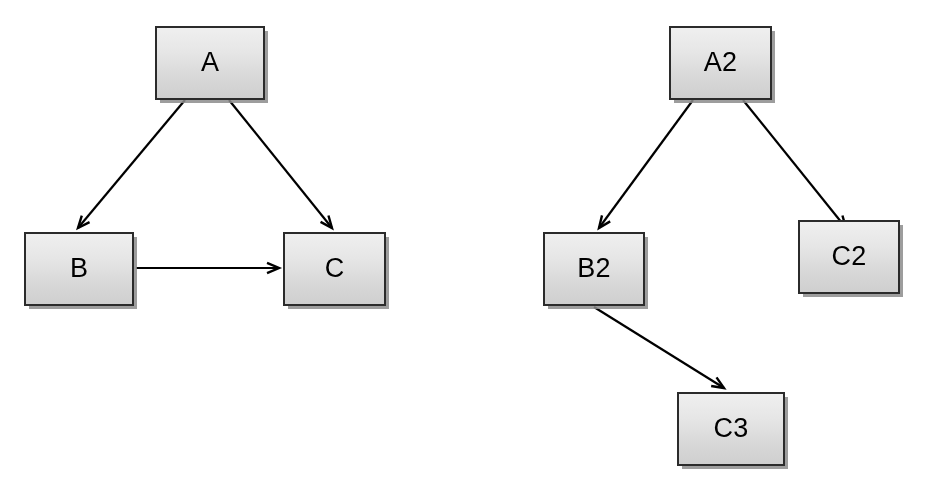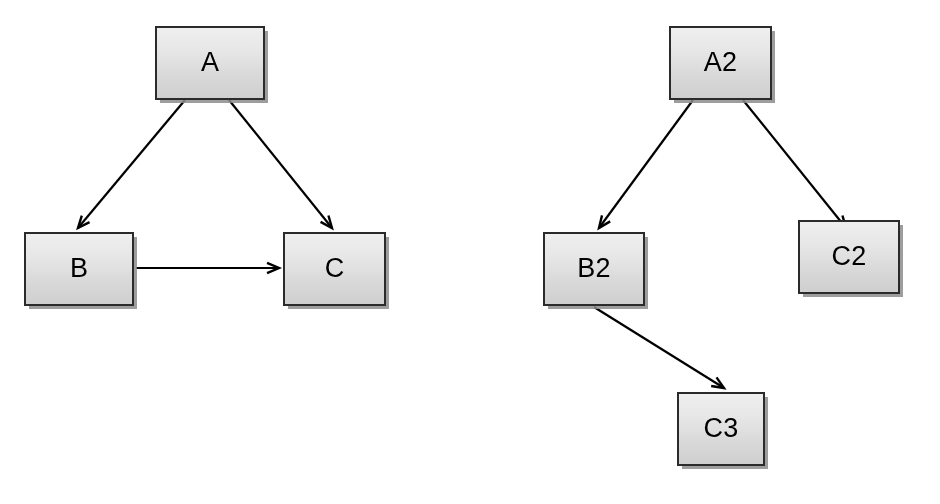--- a/index.html
+++ b/index.html
@@ -90,17 +90,17 @@
       </div>
       <div class="node" style="left: 669px; top: 26px; width: 103px; height: 74px; text-align: center;">
         <span class="node-label">A2</span>
       </div>
       <div class="node" style="left: 543px; top: 232px; width: 102px; height: 74px;">
         <span class="node-label">B2</span>
       </div>
       <div class="node" style="left: 798px; top: 220px; width: 102px; height: 74px;">
         <span class="node-label">C2</span>
       </div>
-      <div class="node" style="left: 677px; top: 392px; width: 88px; height: 74px;">
+      <div class="node" style="left: 677px; top: 392px; width: 108px; height: 74px;">
         <span class="node-label">C3</span>
       </div>
     </div>
 </div>
 
 </body></html>

